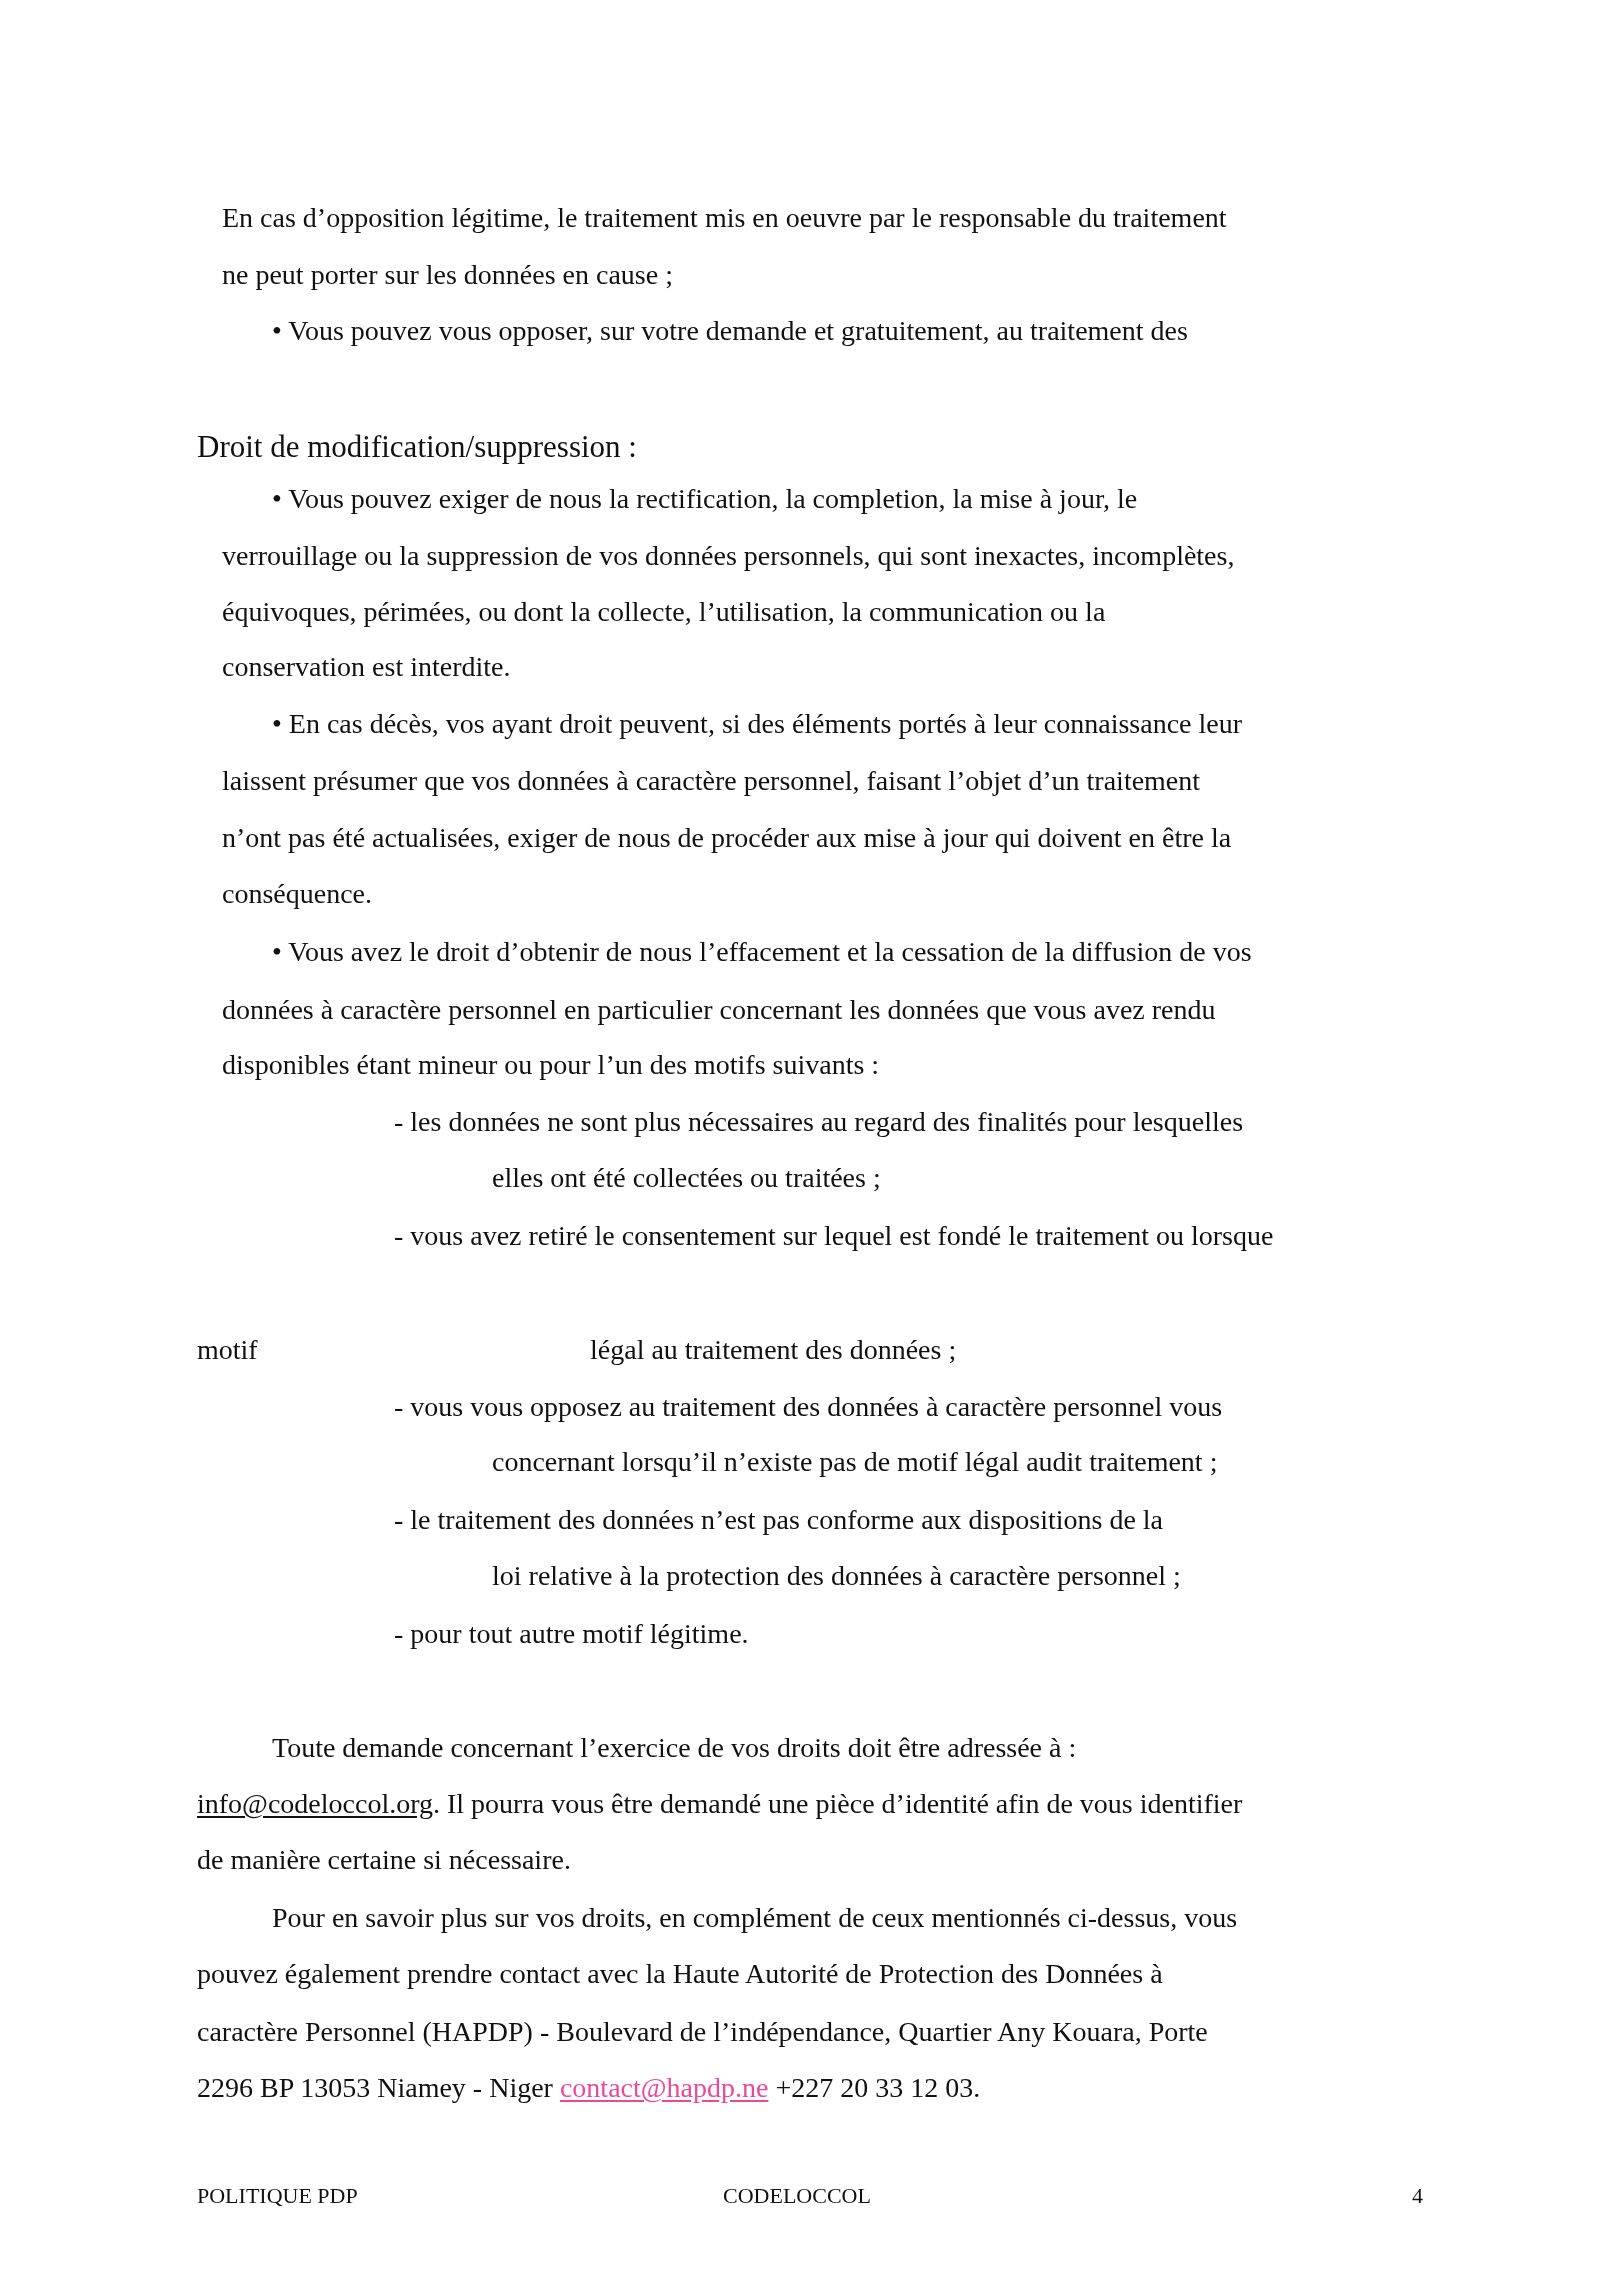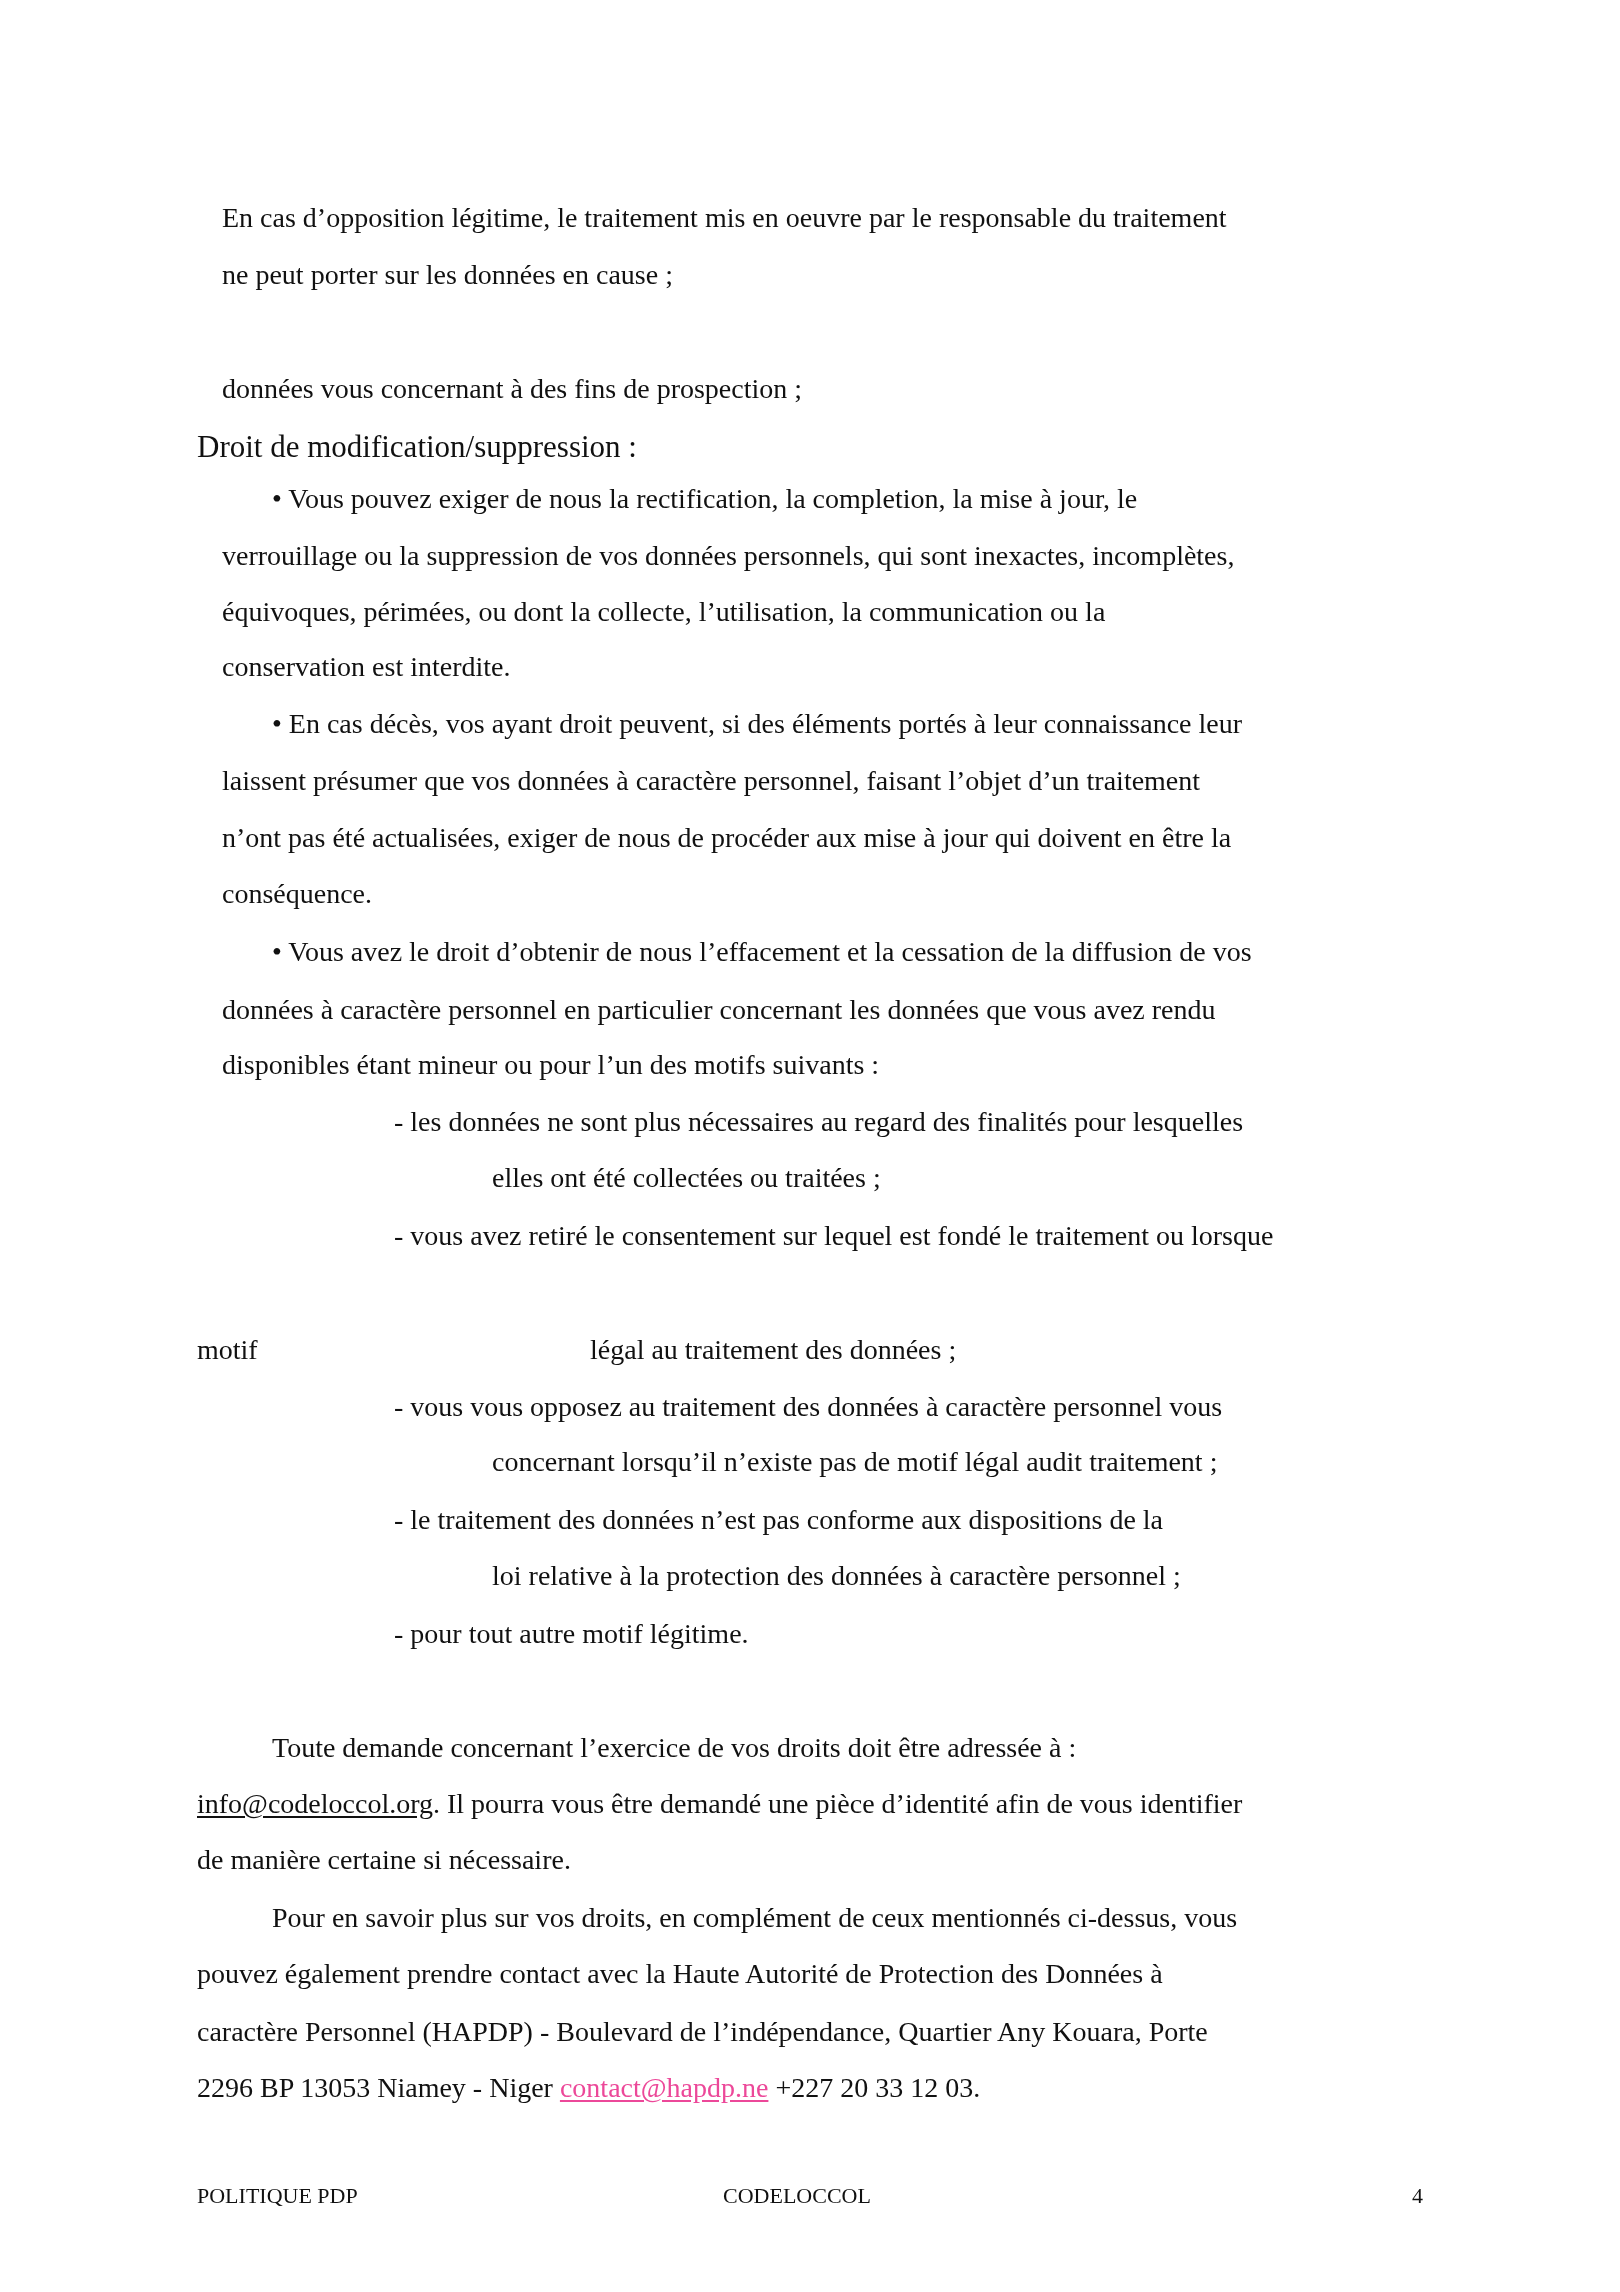--- a/index.html
+++ b/index.html
@@ -23,21 +23,21 @@
   .x403 { left: 394px; }
   .x503 { left: 492px; }
 </style>
 </head>
 <body>
 
 <div class="page">
 
   <div class="ln x225" style="top:218px">En cas d’opposition légitime, le traitement mis en oeuvre par le responsable du traitement</div>
   <div class="ln x225" style="top:275px">ne peut porter sur les données en cause ;</div>
-  <div class="ln x225" style="top:389px">données vous concernant à des fins de prospection ;</div>
+  <div class="ln x278" style="top:331px">• Vous pouvez vous opposer, sur votre demande et gratuitement, au traitement des</div>
 
   <div class="ln h x201" style="top:446px">Droit de modification/suppression :</div>
 
   <div class="ln x278" style="top:499px">• Vous pouvez exiger de nous la rectification, la completion, la mise à jour, le</div>
   <div class="ln x225" style="top:556px">verrouillage ou la suppression de vos données personnels, qui sont inexactes, incomplètes,</div>
   <div class="ln x225" style="top:612px">équivoques, périmées, ou dont la collecte, l’utilisation, la communication ou la</div>
   <div class="ln x225" style="top:667px">conservation est interdite.</div>
   <div class="ln x278" style="top:724px">• En cas décès, vos ayant droit peuvent, si des éléments portés à leur connaissance leur</div>
   <div class="ln x225" style="top:781px">laissent présumer que vos données à caractère personnel, faisant l’objet d’un traitement</div>
   <div class="ln x225" style="top:838px">n’ont pas été actualisées, exiger de nous de procéder aux mise à jour qui doivent en être la</div>

